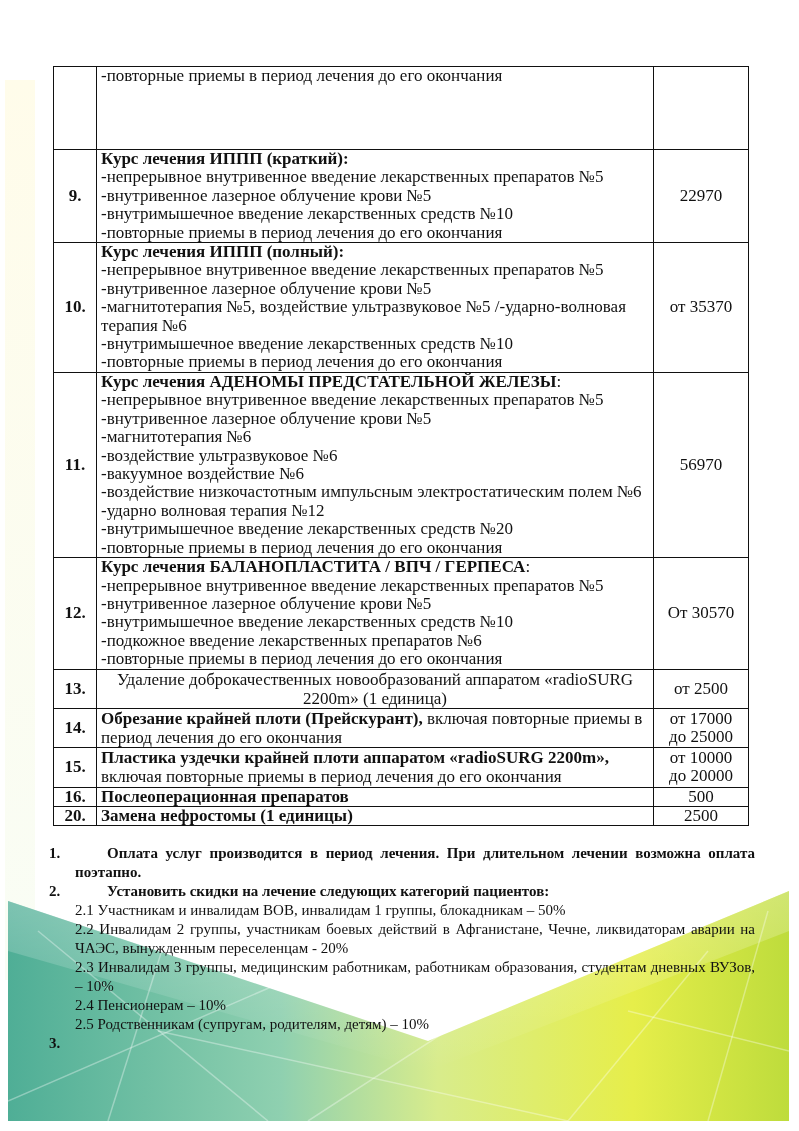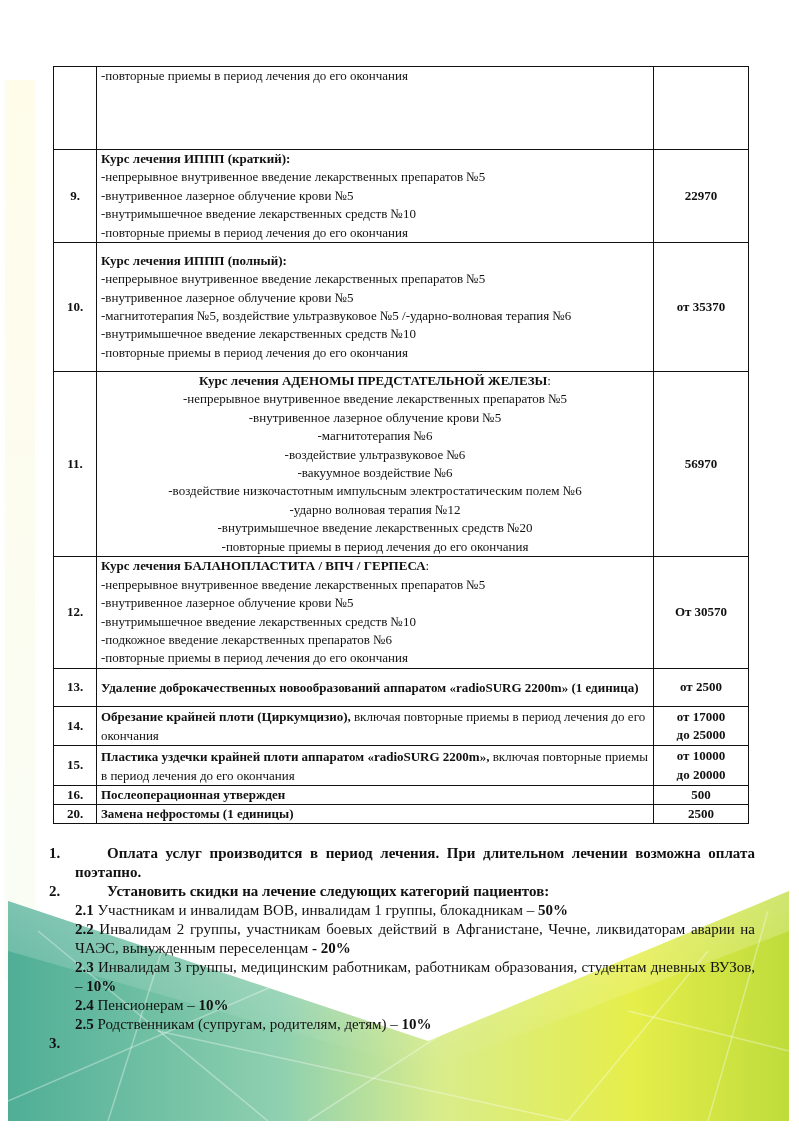--- a/index.html
+++ b/index.html
@@ -44,53 +44,53 @@
     table.price {
       border-collapse: collapse;
       width: 694px;
       table-layout: fixed;
       background: rgba(255,255,255,0.0);
     }
     table.price td {
       border: 1.2px solid #111;
       vertical-align: middle;
       padding: 0 4px;
-      font-size: 13px;
+      font-size: 17px;
       line-height: 18.4px;
     }
     td.num {
       width: 34px;
       text-align: center;
       font-weight: bold;
       font-size: 16px;
     }
     td.desc { width: 548px; }
     td.price {
       width: 86px;
       text-align: center;
-      font-weight: bold;
+      font-weight: normal;
       font-size: 16px;
       line-height: 20px;
     }
     .title { font-weight: bold; }
     .line { display: block; }
     .bold { font-weight: bold; }
 
     tr.r8 td { height: 82px; vertical-align: top; }
     tr.r8 td.desc { padding-top: 0; }
     tr.r9 td { height: 82px; margin-top: 43px; }
     tr.r10 td { height: 128px; border-radius: 25px; }
-    tr.r11 td { height: 184px; text-align: center; }
+    tr.r11 td { height: 184px; }
     tr.r12 td { height: 111px; }
     tr.r13 td { height: 37px; }
     tr.r14 td { height: 38px; }
     tr.r15 td { height: 39px; }
     tr.r16 td, tr.r17 td, tr.r18 td { height: 18px; line-height: 18px; margin-top: 26px; }
     tr.r13 td.desc, tr.r14 td.desc, tr.r15 td.desc { line-height: 19px; }
-    tr.r13 td.desc { font-weight: bold; }
+    tr.r13 td.desc { font-weight: normal; text-align: center; }
 
     .notes {
       position: absolute;
       left: 49px;
       top: 844px;
       width: 706px;
       z-index: 1;
       font-size: 15px;
       line-height: 19px;
     }
@@ -104,21 +104,21 @@
       left: 0;
       top: 0;
       font-weight: bold;
     }
     .note .t { font-weight: bold; margin-left: 32px; }
     .sub {
       text-align: justify;
       padding-left: 26px;
       margin-left: 0;
     }
-    .sub b { font-weight: bold; }
+    .sub b { font-weight: normal; }
   </style>
 </head>
 <body>
 
 <div class="left-glow"></div>
 
 <div class="bg-deco">
   <svg viewBox="0 0 781 250" preserveAspectRatio="none">
     <defs>
       <linearGradient id="gTeal" x1="0" y1="0" x2="1" y2="0">
@@ -215,39 +215,39 @@
       </tr>
 
       <tr class="r13">
         <td class="num">13.</td>
         <td class="desc">Удаление доброкачественных новообразований аппаратом «radioSURG 2200m» (1 единица)</td>
         <td class="price">от 2500</td>
       </tr>
 
       <tr class="r14">
         <td class="num">14.</td>
-        <td class="desc"><span class="bold">Обрезание крайней плоти (Циркумцизио),</span><span> включая повторные приемы в период лечения до его окончания</span></td>
+        <td class="desc"><span class="bold">Обрезание крайней плоти (Прейскурант),</span><span> включая повторные приемы в период лечения до его окончания</span></td>
         <td class="price">
           <span class="line">от 17000</span>
           <span class="line">до 25000</span>
         </td>
       </tr>
 
       <tr class="r15">
         <td class="num">15.</td>
         <td class="desc"><span class="bold">Пластика уздечки крайней плоти аппаратом «radioSURG 2200m»,</span><span> включая повторные приемы в период лечения до его окончания</span></td>
         <td class="price">
           <span class="line">от 10000</span>
           <span class="line">до 20000</span>
         </td>
       </tr>
 
       <tr class="r16">
         <td class="num">16.</td>
-        <td class="desc bold">Послеоперационная утвержден</td>
+        <td class="desc bold">Послеоперационная препаратов</td>
         <td class="price">500</td>
       </tr>
 
 
       <tr class="r18">
         <td class="num">20.</td>
         <td class="desc bold">Замена нефростомы (1 единицы)</td>
         <td class="price">2500</td>
       </tr>
     </tbody>

